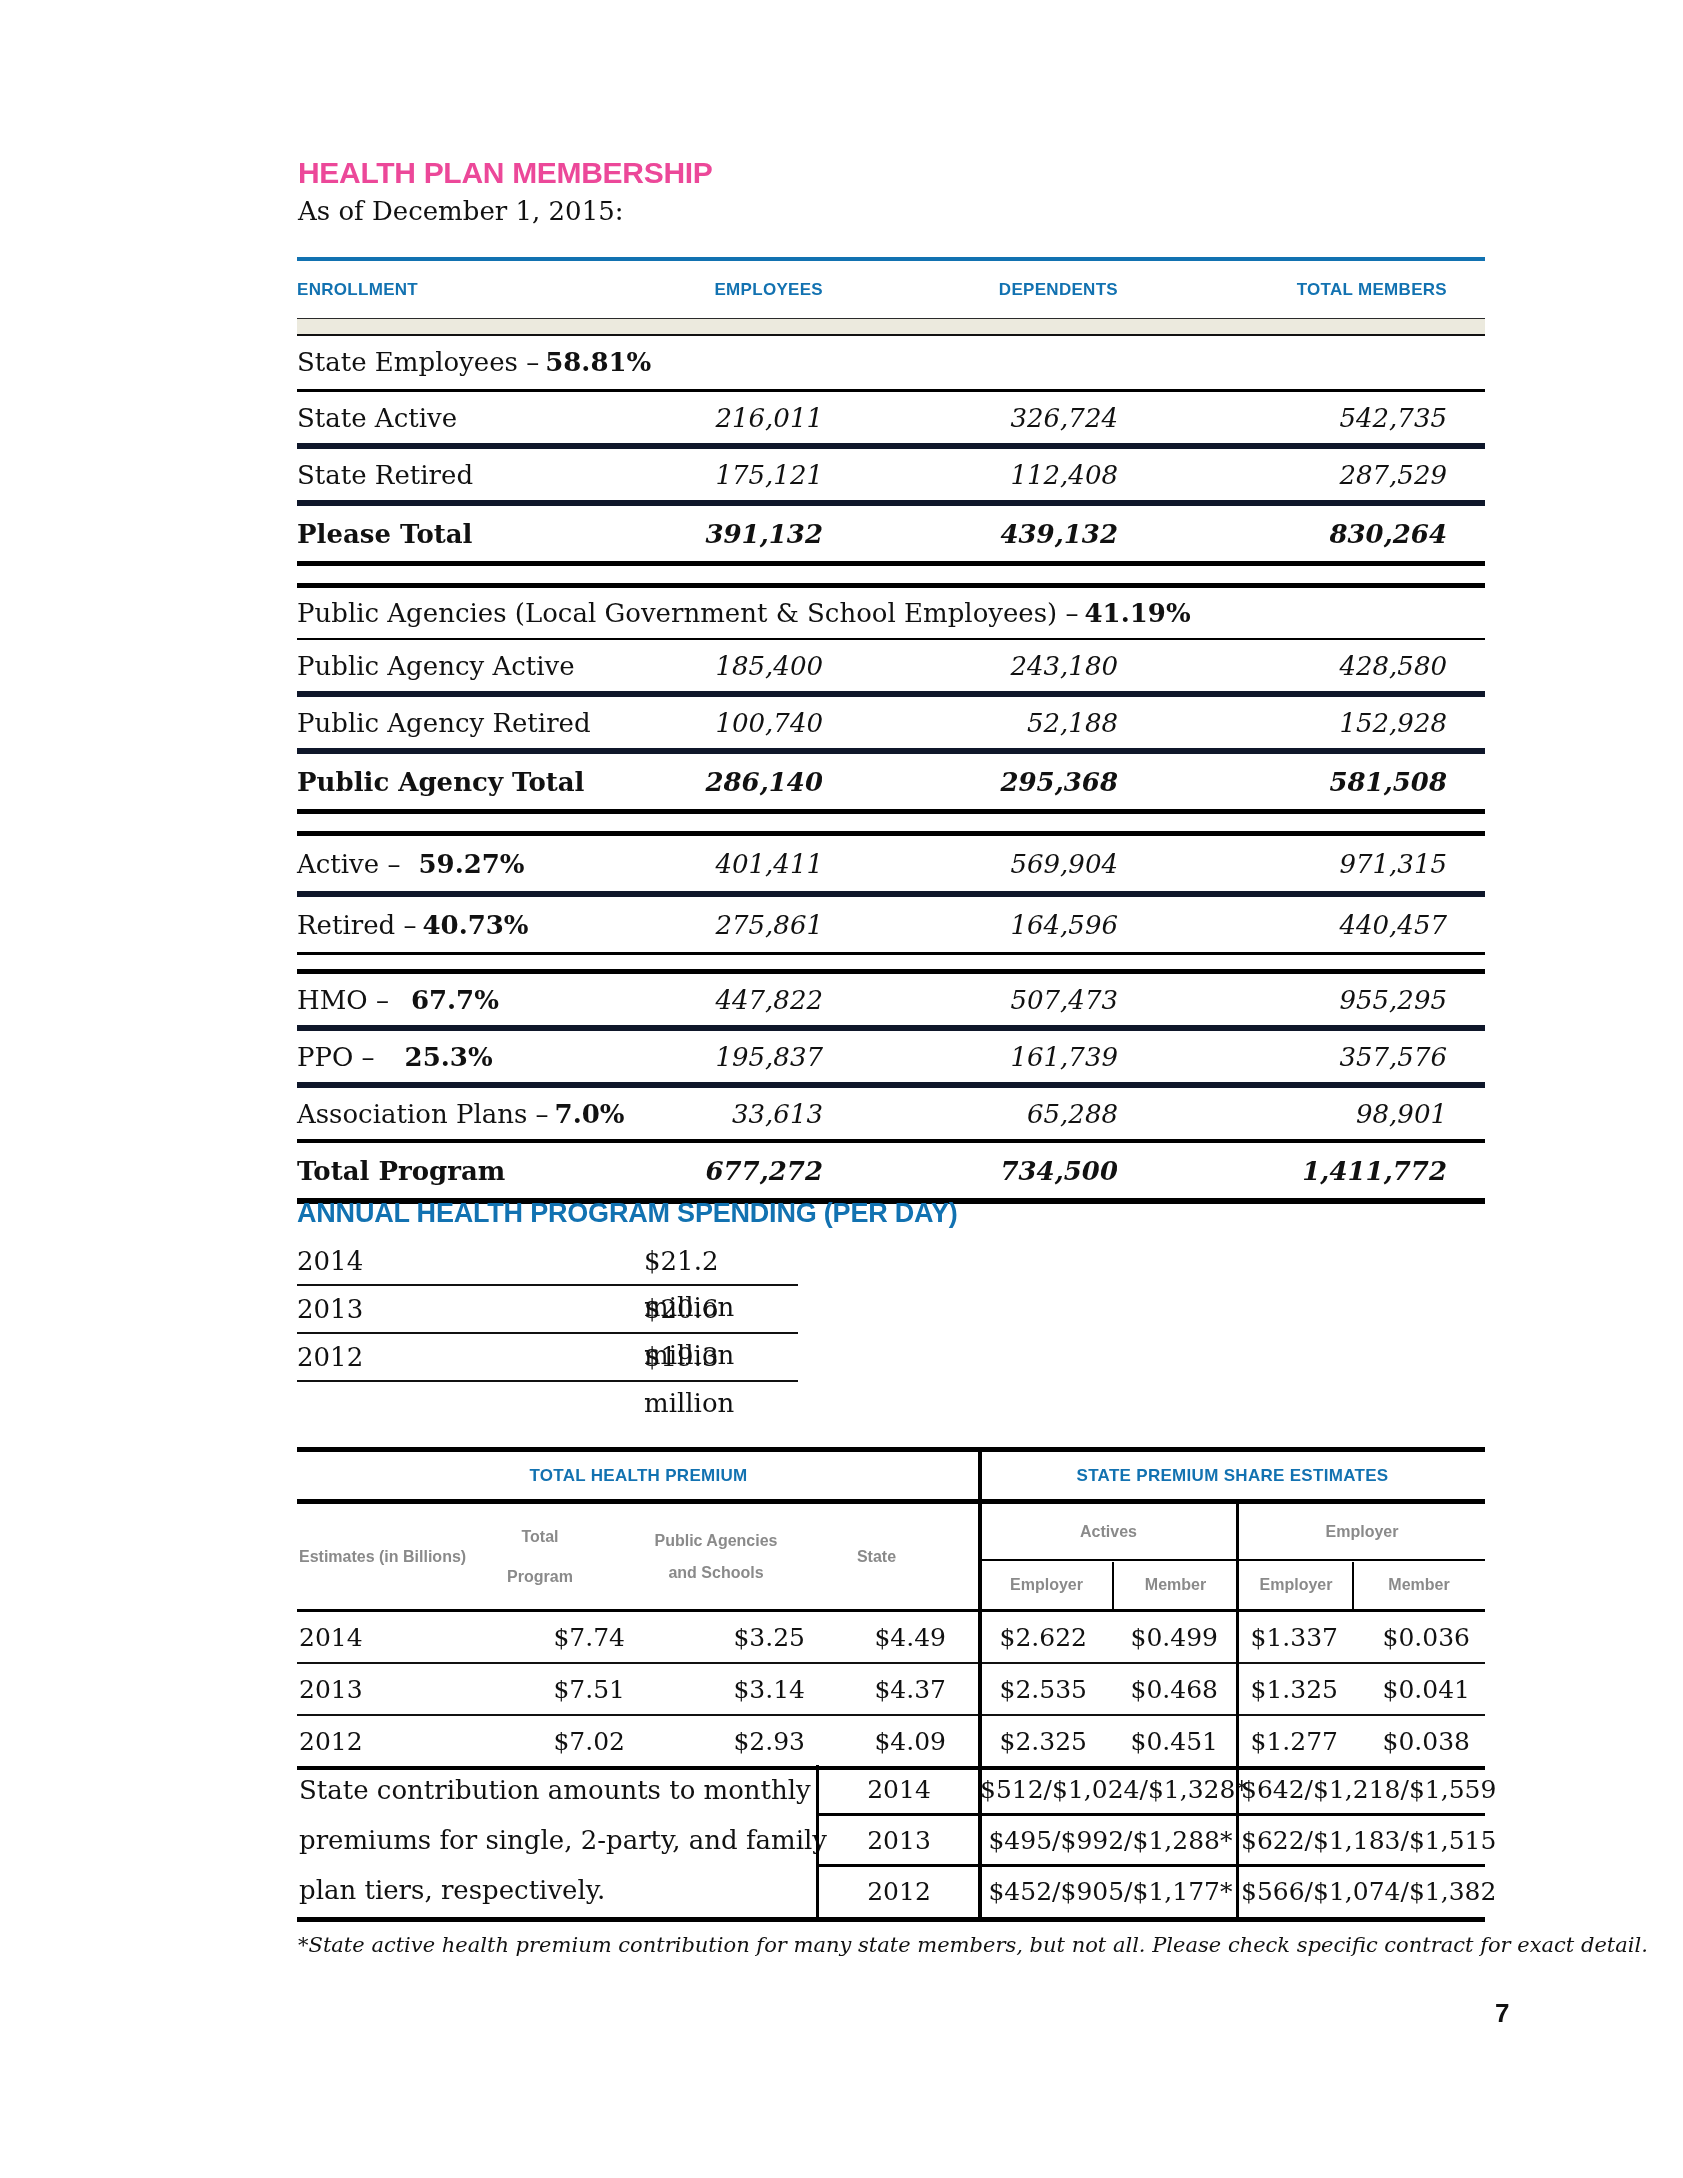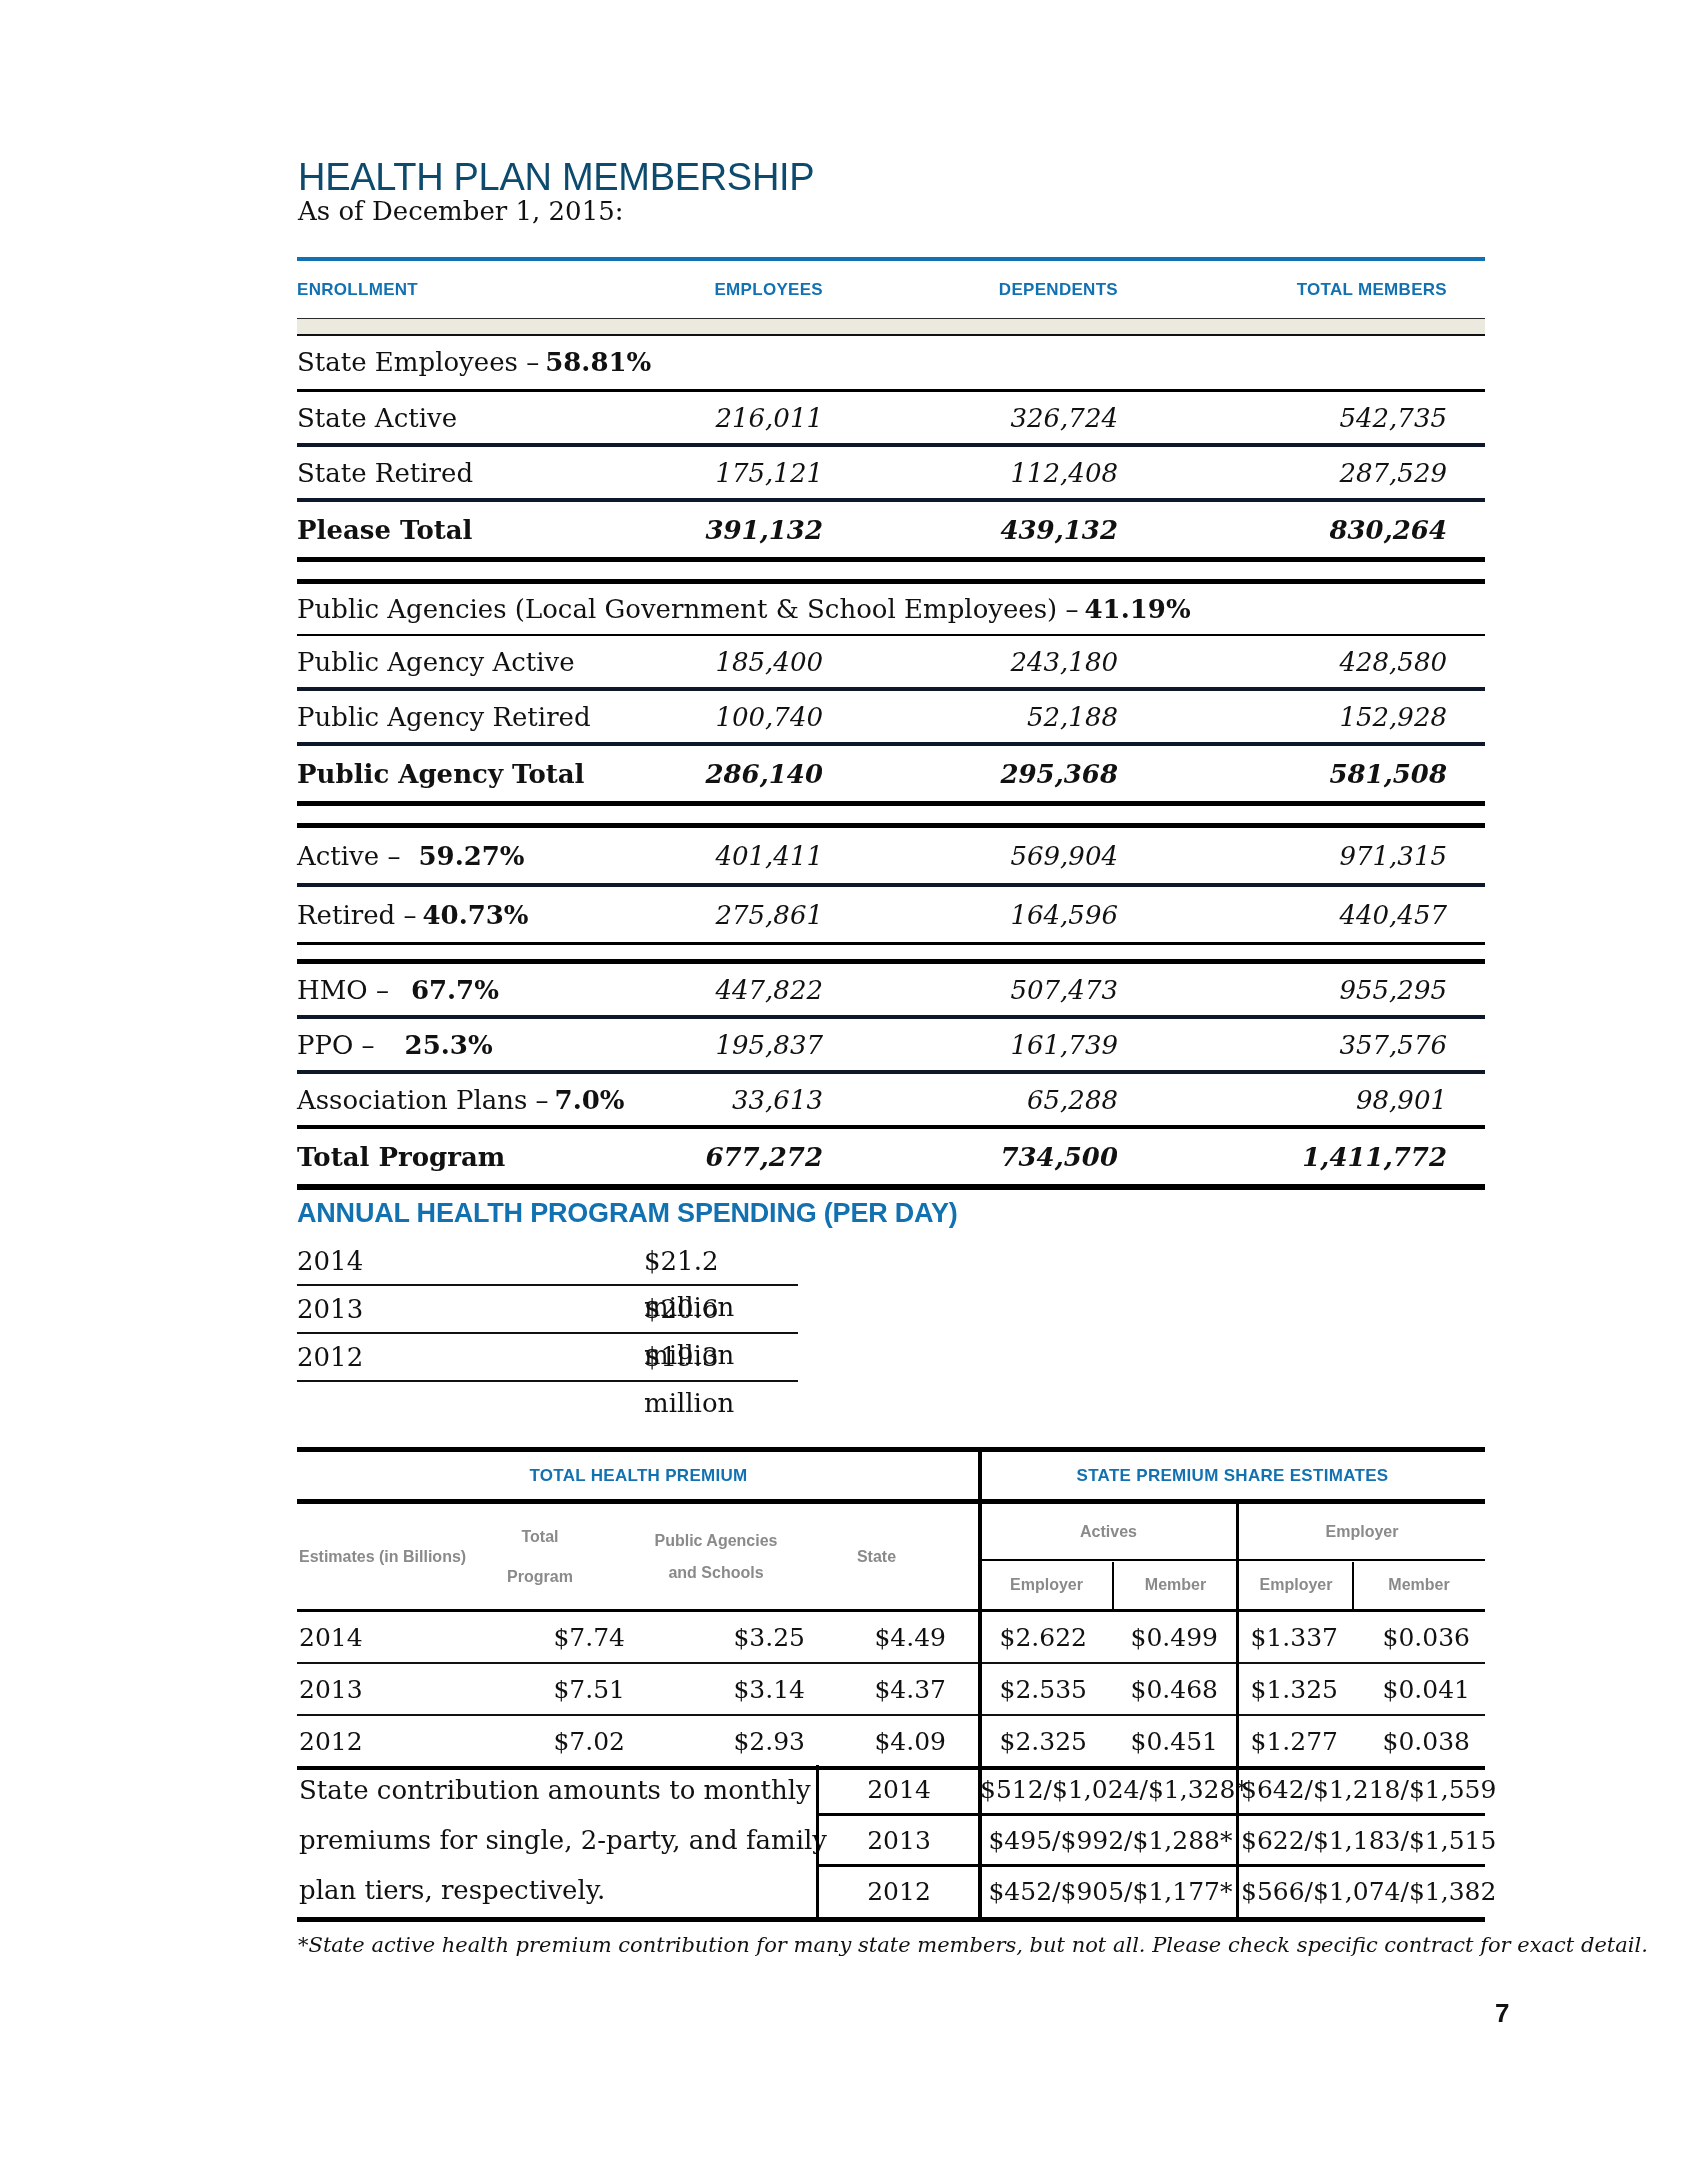--- a/index.html
+++ b/index.html
@@ -1,42 +1,42 @@
 <!DOCTYPE html>
 <html><head>
 <meta charset="utf-8">
 <style>
   html,body{margin:0;padding:0;background:#ffffff;}
   .page{position:relative;width:1683px;height:2178px;background:#ffffff;overflow:hidden;
         font-family:"DejaVu Serif", serif;color:#111;}
 
   
   .doc-title{position:absolute;left:298px;top:156px;font-family:"Liberation Sans",sans-serif;
-             font-weight:400;font-size:38px;letter-spacing:-0.3px;color:#0c4a6e;}
+             font-weight:700;font-size:30px;letter-spacing:-0.3px;color:#ec4899;}
   .doc-subtitle{position:absolute;left:298px;top:196px;font-size:26px;color:#111;}
 
   
   .mtable{position:absolute;left:297px;top:257px;width:1188px;}
   .blue-rule{height:4px;background:#1272b1;}
   .mhead{display:grid;grid-template-columns:376px 150px 295px 329px 38px;height:57px;align-items:center;}
   .mhead span{font-family:"Liberation Sans",sans-serif;font-weight:700;font-size:17px;
               letter-spacing:0.3px;color:#1272b1;}
   .mhead .h2,.mhead .h3,.mhead .h4{text-align:right;}
   .beige-band{height:15px;background:#eceade;border-top:1px solid #2a2a2a;border-bottom:2px solid #111;}
 
   .msec{border-bottom:5px solid #000;}
   .msec.topline{border-top:5px solid #000;}
   .msec-gap{height:17px;}
   .msec.thin-bottom{border-bottom:3px solid #000;}
   .msec.thick-bottom{border-bottom:6px solid #000;}
 
   .mshdr{height:53px;line-height:53px;font-size:26px;border-bottom:3px solid #000;white-space:nowrap;}
   .mshdr.thin{border-bottom:2px solid #000;height:50px;line-height:50px;}
   .mrow{display:grid;grid-template-columns:376px 150px 295px 329px 38px;height:51px;
-        align-items:center;font-size:26px;border-bottom:4px solid #0f172a;}
+        align-items:center;font-size:26px;border-bottom:6px solid #0f172a;}
   .mrow:last-child{border-bottom:none;}
   .mrow.tall{height:55px;}
   .mrow.assoc{border-bottom:4px solid #000;}
   .mrow .c2,.mrow .c3,.mrow .c4{text-align:right;font-style:italic;}
   .mrow.total{font-weight:700;}
   .pct{font-weight:700;margin-left:14px;}
   .pct.g6{margin-left:6px;} .pct.g18{margin-left:18px;} .pct.g22{margin-left:22px;} .pct.g30{margin-left:30px;}
 
   
   .spend-title{position:absolute;left:297px;top:1198px;font-family:"Liberation Sans",sans-serif;

